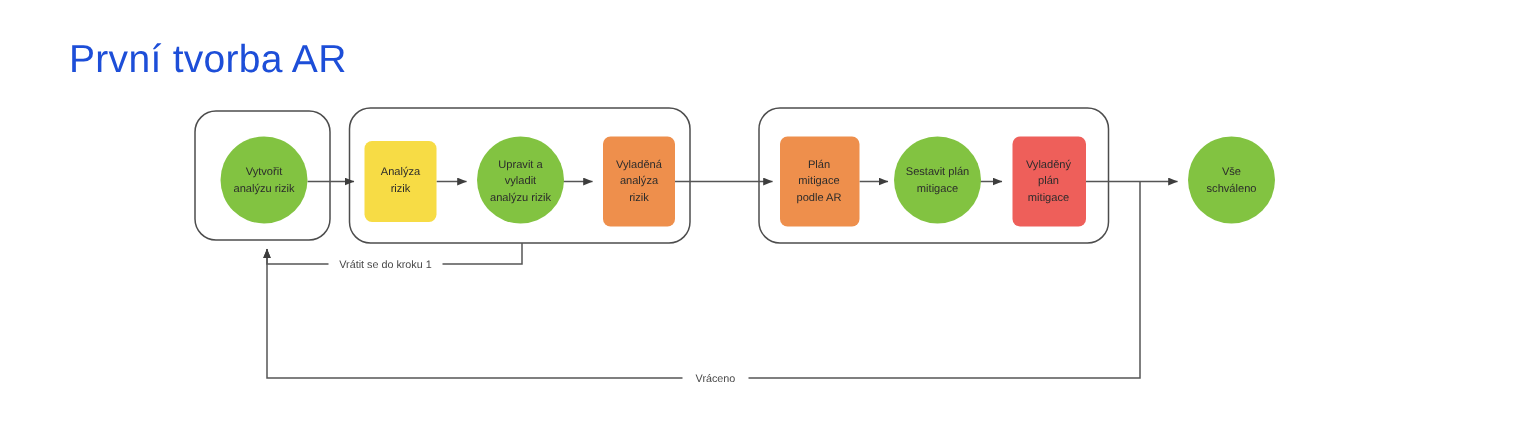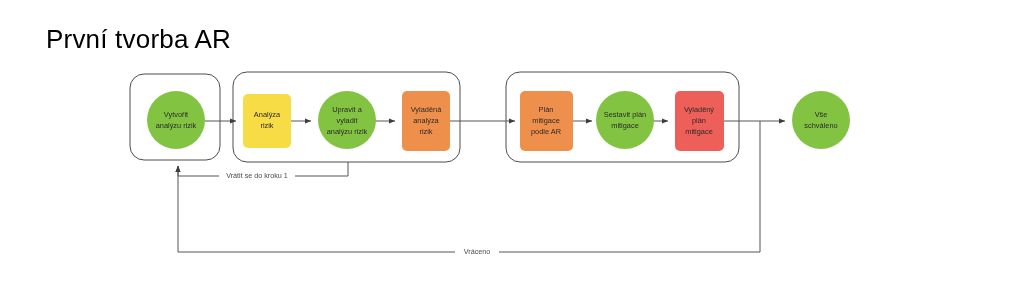--- a/index.html
+++ b/index.html
@@ -16,21 +16,21 @@
     height: 282px;
     background: #ffffff;
     overflow: hidden;
   }
   #page-title {
     position: absolute;
     left: 46px;
     top: 24px;
     font-size: 26px;
     font-weight: 400;
-    color: #000000;
+    color: #1d4ed8;
     letter-spacing: 0.2px;
     font-family: "Liberation Sans", sans-serif;
     white-space: nowrap;
   }
   svg#flow {
     position: absolute;
     left: 0;
     top: 0;
     width: 1024px;
     height: 282px;

